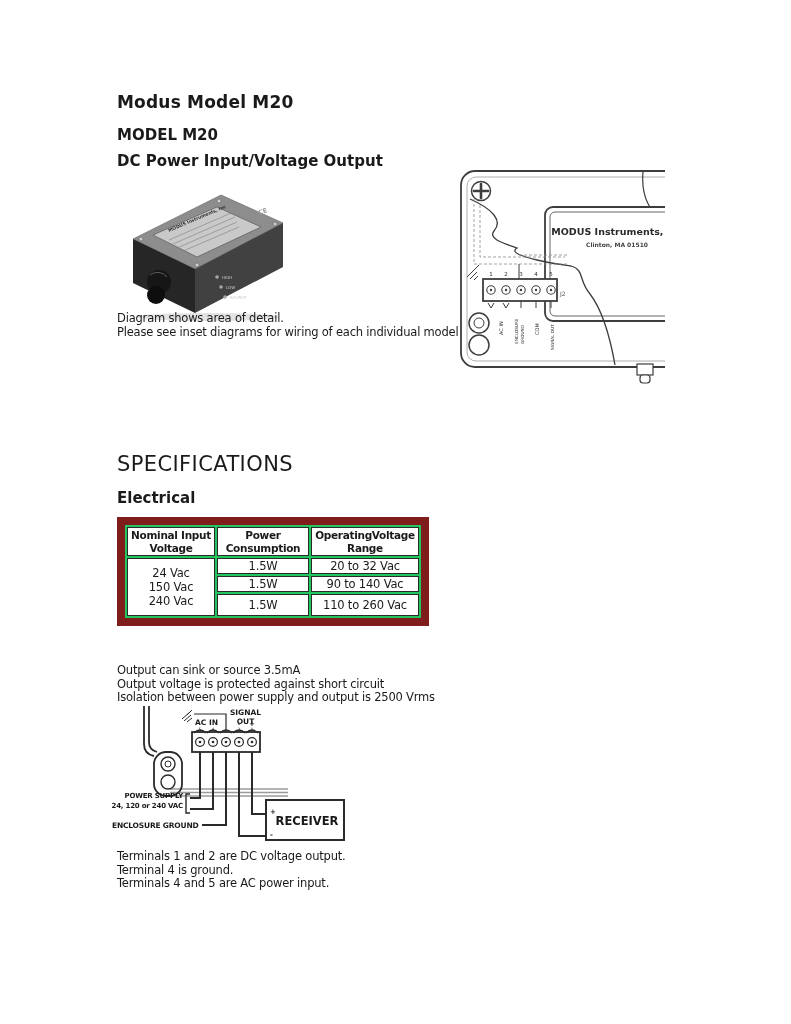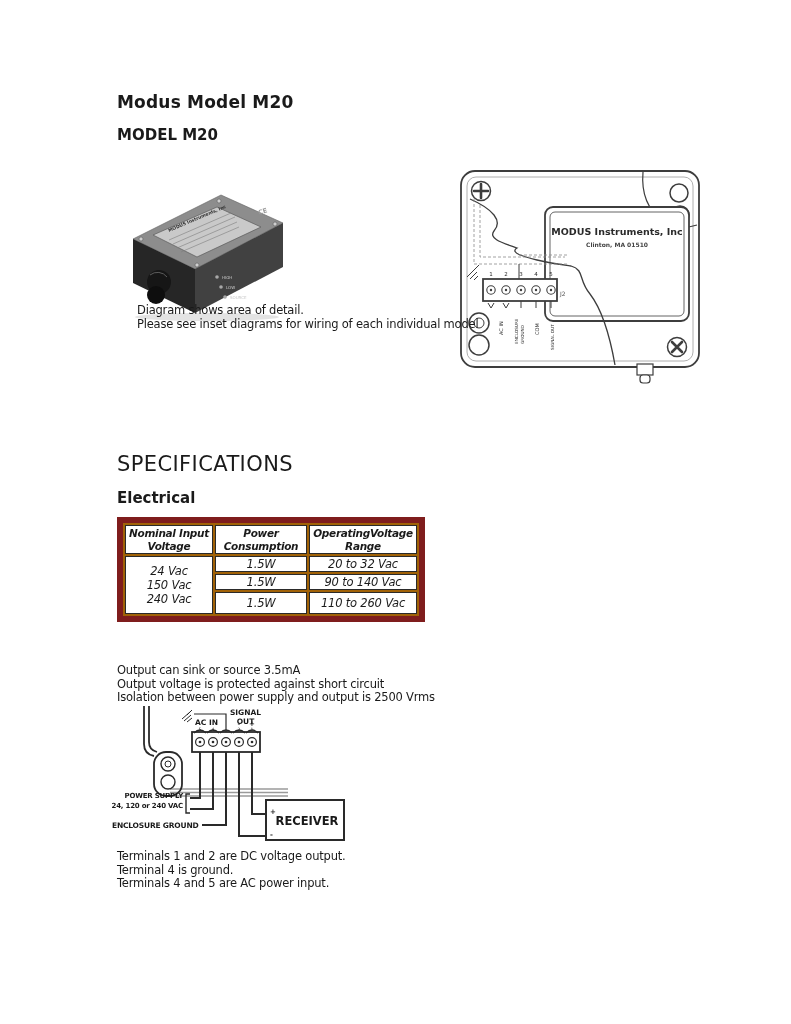--- a/index.html
+++ b/index.html
@@ -1,39 +1,40 @@
 <!DOCTYPE html>
 <html><head>
 <meta charset="utf-8">
 <style>
   html,body{margin:0;padding:0;background:#fff;}
   #page{position:relative;width:665px;height:1024px;background:#ffffff;overflow:hidden;
-        font-family:"DejaVu Sans",sans-serif;color:#1a1a1a;padding-left:48px;}
+        font-family:"DejaVu Sans",sans-serif;color:#1a1a1a;}
   .abs{position:absolute;}
   .title{font-size:17px;font-weight:bold;letter-spacing:0.2px;}
   .h2{font-size:15px;font-weight:bold;}
   .spec-h{font-size:21px;font-weight:normal;letter-spacing:0.4px;}
   .body-text{font-size:11.5px;line-height:13.5px;letter-spacing:-0.2px;}
   .body-text div{white-space:nowrap;}
-  table.spec{border-collapse:separate;border-spacing:2px;border:6px solid #7f1d1d;table-layout:fixed;background:#a16207;font-style:italic;}
+  table.spec{border-collapse:separate;border-spacing:2px;border:8px solid #7f1d1d;table-layout:fixed;background:#22c55e;}
   table.spec th,table.spec td{border:1px solid #2a2a2a;text-align:center;padding:0 1px;vertical-align:middle;background:#fff;}
   table.spec th{font-size:10.5px;line-height:12.5px;letter-spacing:-0.3px;font-weight:bold;height:27px;}
   table.spec td{font-size:11.5px;letter-spacing:-0.2px;}
   td.r1,td.r2{height:14px;}
   td.r3{height:20px;}
   td.volt div{line-height:14px;}
   svg text{font-family:"DejaVu Sans",sans-serif;}
 </style>
 </head>
 <body>
 
 <div id="page">
 
   <div class="abs title" style="left:117px;top:92px;">Modus Model M20</div>
   <div class="abs h2" style="left:117px;top:126px;">MODEL M20</div>
+  <div class="abs h2" style="left:117px;top:152px;">DC Power Input/Voltage Output</div>
 
   <svg class="abs" style="left:117px;top:177px;" width="174" height="145" viewBox="0 0 174 145">
     <ellipse cx="90" cy="140" rx="72" ry="4" fill="#e3e3e3"></ellipse>
     <polygon points="16,62 104,18 166,46 78,92" fill="#8d8d8d" stroke="#5f5f5f" stroke-width="0.6"></polygon>
     <polygon points="16,62 78,92 78,136 16,106" fill="#262626"></polygon>
     <polygon points="78,92 166,46 166,90 78,136" fill="#414141"></polygon>
     <polygon points="36,58 100,30 144,50 80,80" fill="#c9c9c9" stroke="#5a5a5a" stroke-width="0.7"></polygon>
     <text transform="translate(52,55) rotate(-23)" font-size="4.5" font-weight="bold" fill="#2e2e2e">MODUS Instruments, Inc</text>
     <g stroke="#7d7d7d" stroke-width="0.6">
       <line x1="52" y1="63" x2="114" y2="36"></line>
@@ -142,21 +143,21 @@
       <text transform="translate(82,168) rotate(-90)" font-size="5">COM</text>
       <text transform="translate(97,183) rotate(-90)" font-size="4.2">SIGNAL OUT</text>
     </g>
 
     <g stroke="#3d3d3d" fill="#fff" stroke-width="1.2">
       <rect x="180" y="197" width="16" height="11"></rect>
       <rect x="183" y="208" width="10" height="8" rx="3"></rect>
     </g>
   </svg>
 
-  <div class="abs body-text" style="left:117px;top:304px;margin-left:20px;">
+  <div class="abs body-text" style="left:117px;top:312px;">
     <div>Diagram shows area of detail.</div>
     <div>Please see inset diagrams for wiring of each individual model</div>
   </div>
 
   <div class="abs spec-h" style="left:117px;top:452px;">SPECIFICATIONS</div>
   <div class="abs h2" style="left:117px;top:489px;">Electrical</div>
 
   <table class="spec abs" style="left:117px;top:517px;">
     <tbody>
         <tr>

